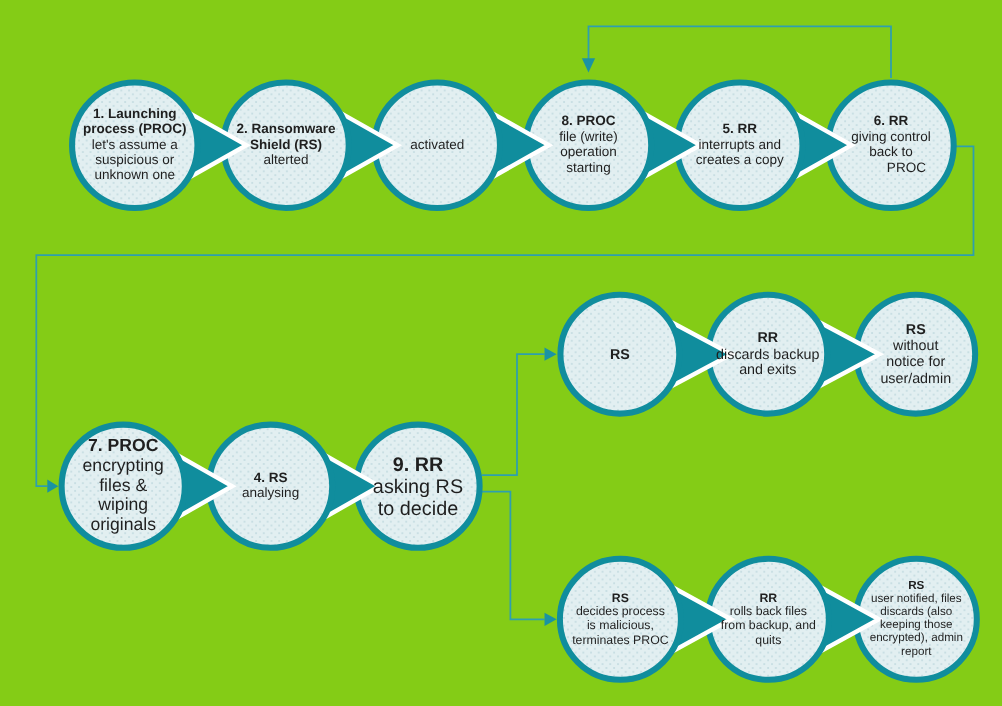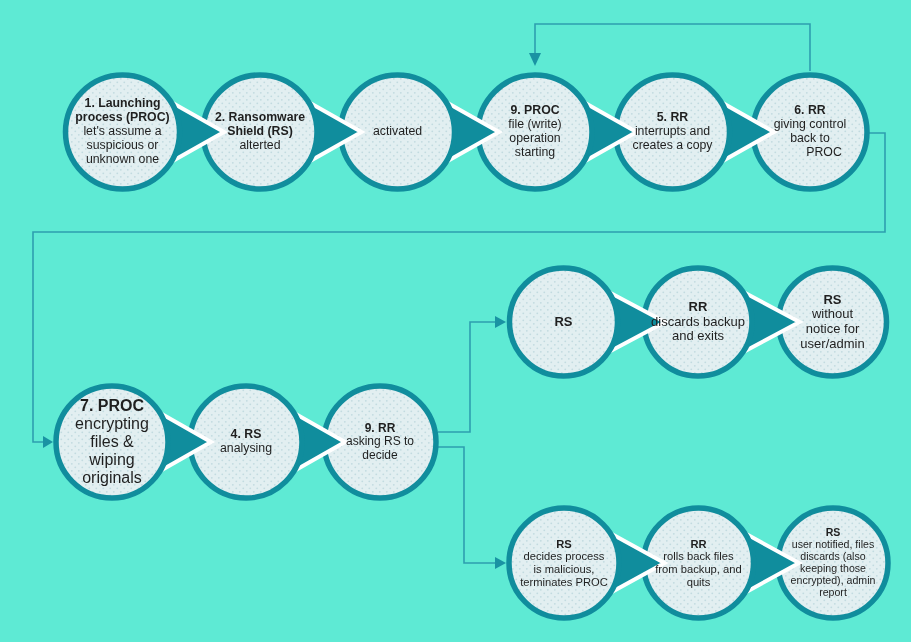--- a/index.html
+++ b/index.html
@@ -1,19 +1,19 @@
 <!DOCTYPE html>
 <html><head>
 <meta charset="utf-8">
 <style>
   html,body{margin:0;padding:0;background:#ffffff;}
   .stage{
     position:relative;
     width:911px;height:642px;
-    background:#5eead4;
+    background:#84cc16;
     font-family:"Liberation Sans", sans-serif;
     overflow:hidden;
   }
   .stage svg{position:absolute;left:0;top:0;}
   #labels{position:absolute;left:0;top:0;width:911px;height:642px;pointer-events:none;}
   .node-label{
     position:absolute;
     display:flex;align-items:center;justify-content:center;
     text-align:center;
     color:#1f1f1f;
@@ -84,21 +84,21 @@
           <div class="nl-body"><span>alterted</span></div>
         </div>
       </div>
       <div class="node-label" style="left: 345.5px; top: 72px; width: 104px; height: 120px; font-size: 12.3px;">
         <div class="nl-inner">
           <div class="nl-body"><span>activated</span></div>
         </div>
       </div>
       <div class="node-label" style="left: 491px; top: 72px; width: 88px; height: 120px; font-size: 12.3px;">
         <div class="nl-inner">
-          <div class="nl-title">9. PROC</div>
+          <div class="nl-title">8. PROC</div>
           <div class="nl-body"><span>file (write) operation starting</span></div>
         </div>
       </div>
       <div class="node-label" style="left: 622.5px; top: 72px; width: 100px; height: 120px; font-size: 12.3px;">
         <div class="nl-inner">
           <div class="nl-title">5. RR</div>
           <div class="nl-body"><span>interrupts and creates a copy</span></div>
         </div>
       </div>
       <div class="node-label" style="left: 762px; top: 72px; width: 96px; height: 120px; font-size: 12.3px;">
@@ -112,21 +112,21 @@
           <div class="nl-title">7. PROC</div>
           <div class="nl-body"><span>encrypting files &amp; wiping originals</span></div>
         </div>
       </div>
       <div class="node-label" style="left: 196px; top: 383px; width: 100px; height: 118px; font-size: 12.3px;">
         <div class="nl-inner">
           <div class="nl-title">4. RS</div>
           <div class="nl-body"><span>analysing</span></div>
         </div>
       </div>
-      <div class="node-label" style="left: 334px; top: 383px; width: 92px; height: 118px; font-size: 12px;">
+      <div class="node-label" style="left: 334px; top: 383px; width: 92px; height: 118px; font-size: 18px;">
         <div class="nl-inner">
           <div class="nl-title">9. RR</div>
           <div class="nl-body"><span>asking RS to decide</span></div>
         </div>
       </div>
       <div class="node-label" style="left: 520.5px; top: 265px; width: 86px; height: 114px; font-size: 13px;">
         <div class="nl-inner">
           <div class="nl-title">RS</div>
         </div>
       </div>

